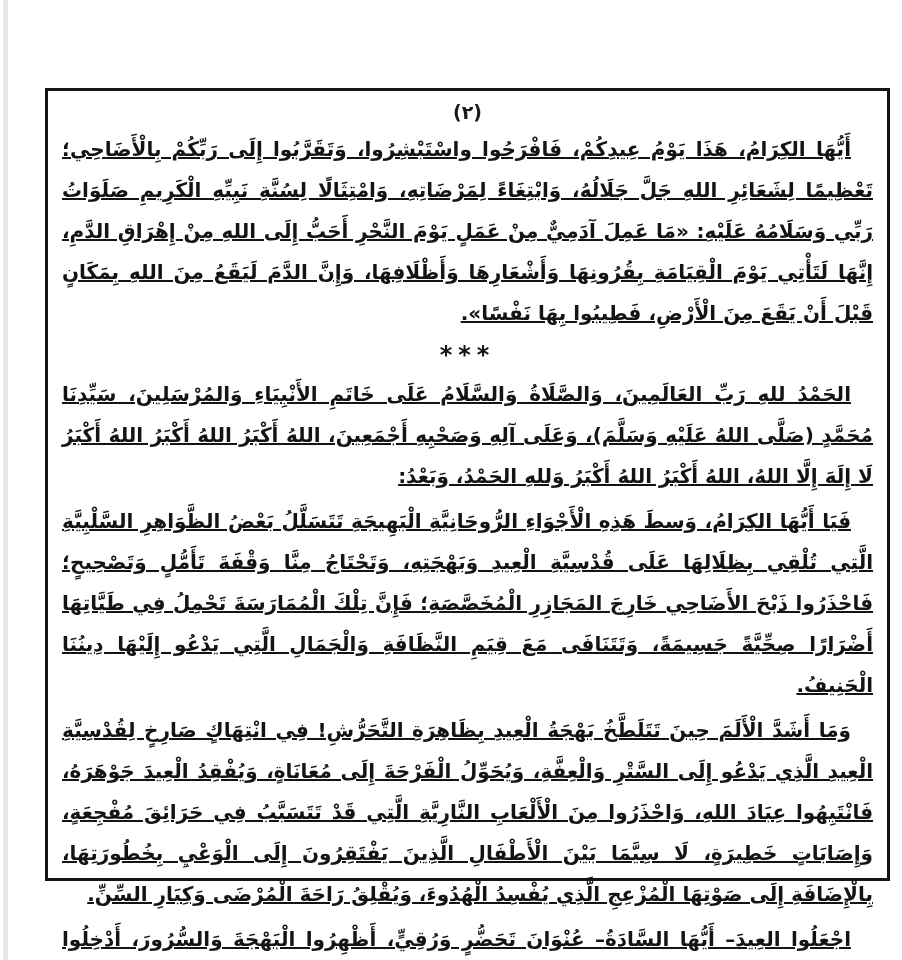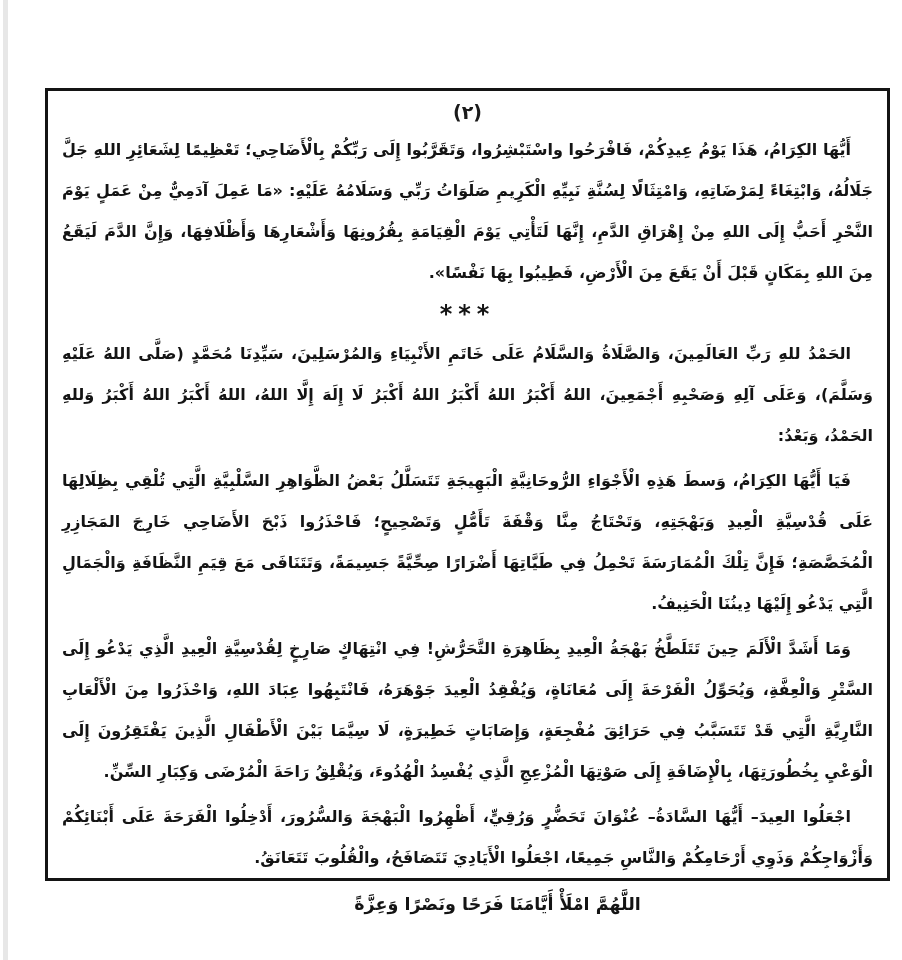--- a/index.html
+++ b/index.html
@@ -38,26 +38,27 @@
     font-size: 19px;
     font-weight: 700;
     color: #1a1a1a;
     margin: 2px 0 4px 0;
     line-height: 26px;
   }
   .para {
     direction: rtl;
     unicode-bidi: embed;
     text-align: justify;
-    font-size: 16px;
+    font-size: 20px;
     font-weight: 700;
     color: #141414;
     line-height: 41px;
     margin: 4px 0;
     text-indent: 22px;
+    text-decoration: underline;
   }
   .separator {
     text-align: center;
     font-size: 24px;
     font-weight: 700;
     color: #141414;
     letter-spacing: 6px;
     line-height: 30px;
     margin: 6px 0 2px 0;
   }

